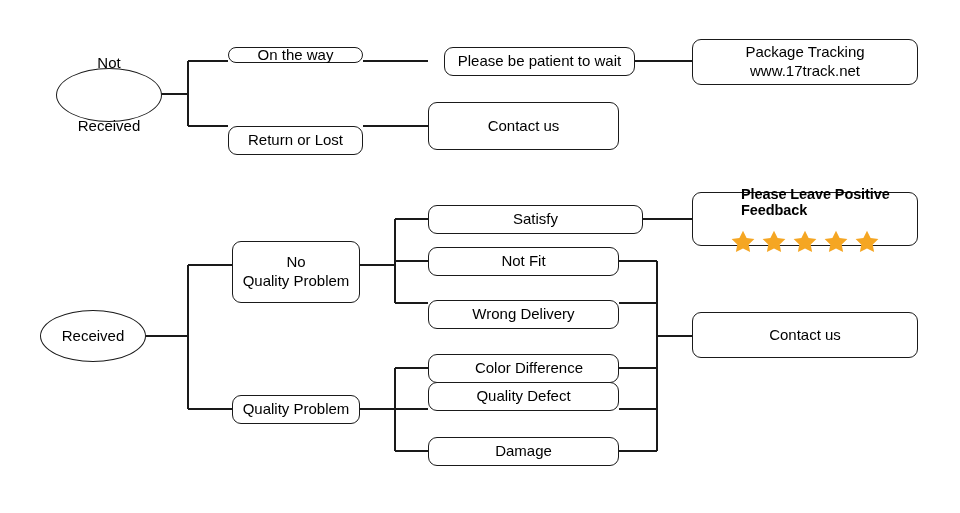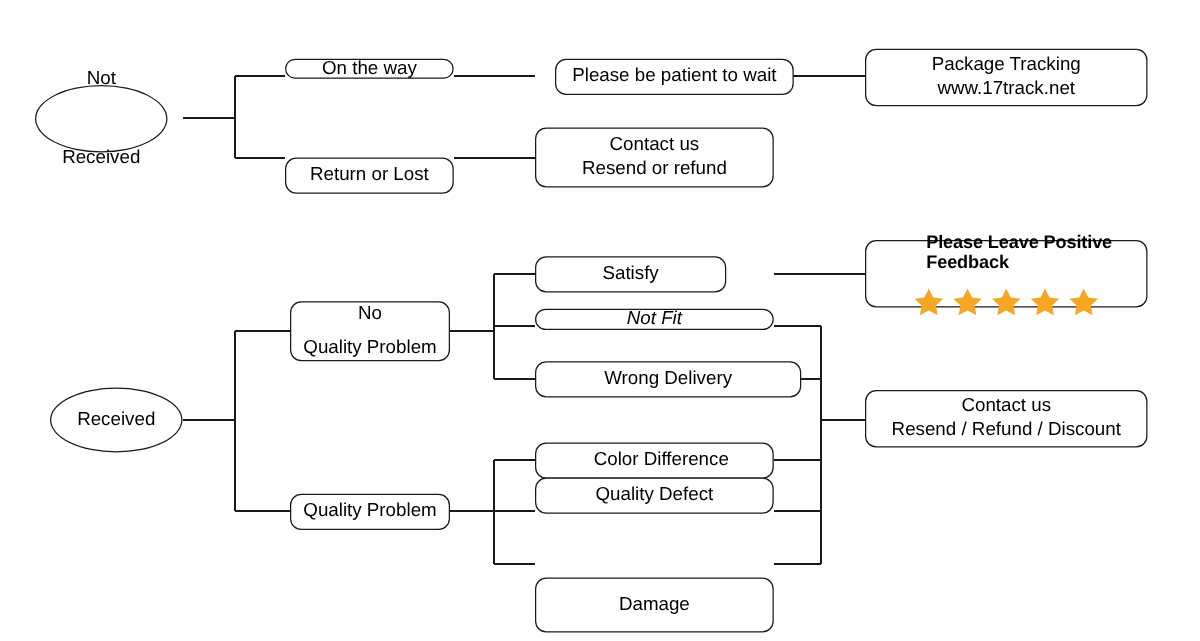--- a/index.html
+++ b/index.html
@@ -124,81 +124,80 @@
       <path d="M619,261 H657"></path>
       <path d="M619,303 H657"></path>
       <path d="M619,368 H657"></path>
       <path d="M619,409 H657"></path>
       <path d="M619,451 H657"></path>
       <path d="M657,261 V451"></path>
       <path d="M657,336 H692"></path>
     </g>
   </svg>
 
-  <div class="node ellipse" style="left:28px; top:68px; width:106px; height:54px;gap:44px;">
+  <div class="node ellipse" style="left:56px; top:68px; width:106px; height:54px;gap:44px;">
     <span>Not</span>
     <span class="line2">Received</span>
   </div>
 
   <div class="node box" style="left:228px; top:47px; width:135px; height:16px;">
     <span>On the way</span>
   </div>
 
   <div class="node box" style="left:228px; top:112px; width:135px; height:29px;margin-top:14px;">
     <span>Return or Lost</span>
   </div>
 
   <div class="node box" style="left:444px; top:47px; width:191px; height:29px;">
     <span>Please be patient to wait</span>
   </div>
 
   <div class="node box" style="left:428px; top:102px; width:191px; height:48px;">
     <span>Contact us</span>
-    <span class="line2">Resend or refund</span>
   </div>
 
   <div class="node box" style="left:692px; top:39px; width:226px; height:46px;">
     <span>Package Tracking</span>
     <span class="line2">www.17track.net</span>
   </div>
 
   <div class="node ellipse" style="left:40px; top:310px; width:106px; height:52px;">
     <span>Received</span>
   </div>
 
-  <div class="node box" style="left:232px; top:241px; width:128px; height:48px;justify-content:space-between;">
+  <div class="node box" style="left:232px; top:241px; width:128px; height:62px;">
     <span>No</span>
     <span class="line2">Quality Problem</span>
   </div>
 
   <div class="node box" style="left:232px; top:395px; width:128px; height:29px;">
     <span>Quality Problem</span>
   </div>
 
-  <div class="node box" style="left:428px; top:205px; width:153px; height:29px;">
+  <div class="node box" style="left:428px; top:205px; width:215px; height:29px;">
     <span>Satisfy</span>
   </div>
 
-  <div class="node box" style="left:428px; top:247px; width:191px; height:17px;font-style:italic;">
+  <div class="node box" style="left:428px; top:247px; width:191px; height:29px;">
     <span>Not Fit</span>
   </div>
 
-  <div class="node box" style="left:428px; top:289px; width:213px; height:29px;">
+  <div class="node box" style="left:428px; top:300px; width:191px; height:29px;">
     <span>Wrong Delivery</span>
   </div>
 
   <div class="node box" style="left:428px; top:354px; width:191px; height:29px;padding-left:11px;">
     <span>Color Difference</span>
   </div>
 
   <div class="node box" style="left:428px; top:382px; width:191px; height:29px;">
     <span>Quality Defect</span>
   </div>
 
-  <div class="node box" style="left:428px; top:462px; width:191px; height:44px;">
+  <div class="node box" style="left:428px; top:437px; width:191px; height:29px;">
     <span>Damage</span>
   </div>
 
   <div class="feedback" style="left:692px; top:192px; width:226px; height:54px;">
     <div class="feedback-title">Please Leave Positive Feedback</div>
     <div class="stars" id="star-row">
         <svg class="star" width="24" height="23" viewBox="0 0 24 23">
           <path d="M12 0.8 L15.6 7.9 L23.4 9.0 L17.7 14.4 L19.1 22.1 L12 18.4 L4.9 22.1 L6.3 14.4 L0.6 9.0 L8.4 7.9 Z" fill="#F5A623"></path>
         </svg>
         <svg class="star" width="24" height="23" viewBox="0 0 24 23">
@@ -211,16 +210,15 @@
           <path d="M12 0.8 L15.6 7.9 L23.4 9.0 L17.7 14.4 L19.1 22.1 L12 18.4 L4.9 22.1 L6.3 14.4 L0.6 9.0 L8.4 7.9 Z" fill="#F5A623"></path>
         </svg>
         <svg class="star" width="24" height="23" viewBox="0 0 24 23">
           <path d="M12 0.8 L15.6 7.9 L23.4 9.0 L17.7 14.4 L19.1 22.1 L12 18.4 L4.9 22.1 L6.3 14.4 L0.6 9.0 L8.4 7.9 Z" fill="#F5A623"></path>
         </svg>
       </div>
   </div>
 
   <div class="node box" style="left:692px; top:312px; width:226px; height:46px;">
     <span>Contact us</span>
-    <span class="line2">Resend / Refund / Discount</span>
   </div>
 
 </div>
 
 </body></html>

